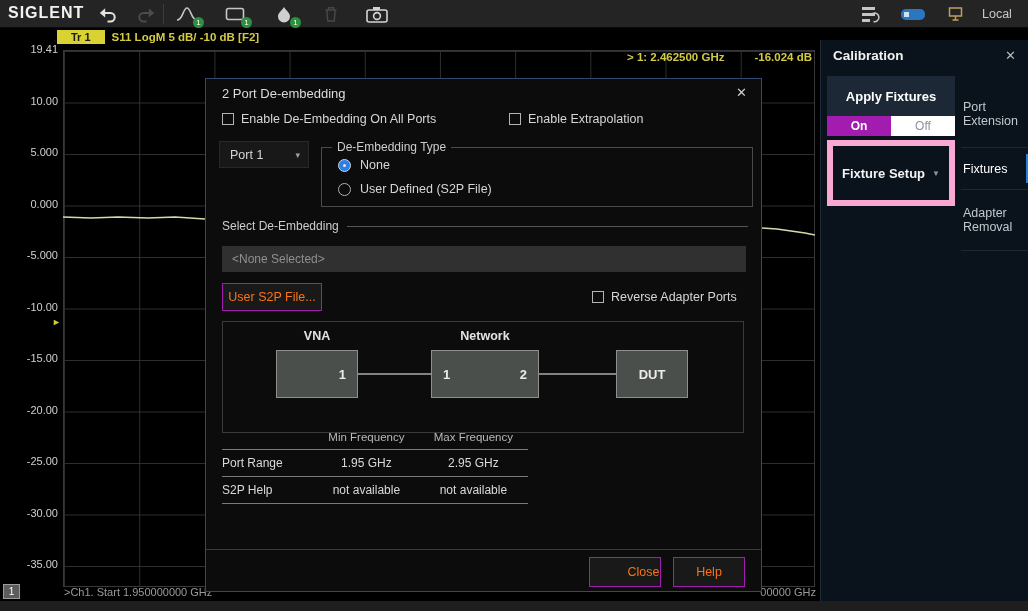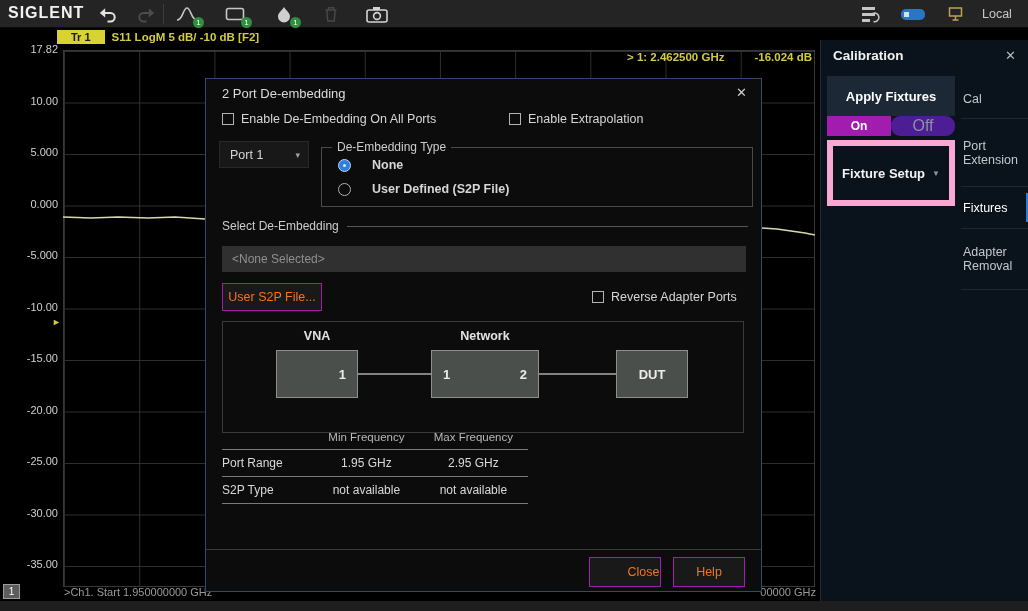--- a/index.html
+++ b/index.html
@@ -36,42 +36,42 @@
   .footer-strip { position:absolute; left:0; top:601px; width:1028px; height:10px; background:#1e1e1e; z-index:3; }
 
   
   .sidebar { position:absolute; left:820px; top:40px; width:208px; height:583px; background:#0a121b; border-left:1px solid #1f2b38; z-index:2; }
   .sb-header { position:relative; height:30px; display:flex; align-items:center; justify-content:space-between; padding:0 12px; }
   .sb-title { font-size:13.5px; font-weight:bold; color:#f2f2f2; }
   .sb-close { color:#b8b8b8; font-size:13px; cursor:default; }
   .af-label { position:absolute; left:6px; top:36px; width:128px; height:40px; background:#1d2836; display:flex; align-items:center; justify-content:center; font-size:13px; font-weight:bold; color:#fff; }
   .toggle { position:absolute; left:6px; top:76px; width:128px; height:20px; display:flex; }
   .toggle .on { flex:1; background:#a21caf; color:#fff; font-weight:bold; font-size:12px; display:flex; align-items:center; justify-content:center; }
-  .toggle .off { flex:1; background:#4c1d95; color:#8d939a; font-size:16px; display:flex; align-items:center; justify-content:center;border-radius:9px; }
+  .toggle .off { flex:1; background:#ffffff; color:#8d939a; font-size:12px; display:flex; align-items:center; justify-content:center; }
   .fixture-setup { position:absolute; left:6px; top:100px; width:128px; height:66px; border:6px solid #f9a8d4; display:flex; align-items:center; justify-content:center; gap:7px; }
   .fixture-setup .lbl { font-size:13px; font-weight:bold; color:#f2f2f2; }
   .fixture-setup .arrow { font-size:8px; color:#8a96a3; }
   .sb-tabs { position:absolute; left:140px; top:40px; width:68px; }
   .sb-tab { position:relative; display:flex; align-items:center; padding-left:2px; font-size:12.5px; color:#c3c8cd; border-bottom:1px solid #1c2733; }
   .sb-tab.active { color:#ffffff; }
   .sb-tab.active::after { content:""; position:absolute; right:0; top:6px; bottom:6px; width:3px; background:#2d7dd2; }
 
   
   .dialog { position:absolute; left:205px; top:78px; width:557px; height:514px; background:#0c0c0c; border:1px solid #33486e; z-index:4; }
   .dlg-title { position:absolute; left:16px; top:7px; font-size:13px; color:#dcdcdc; }
   .dlg-close { position:absolute; right:14px; top:6px; font-size:13px; color:#cfcfcf; }
   .cb-row { position:absolute; display:flex; align-items:center; gap:7px; }
   .cbox { width:12px; height:12px; border:1px solid #b4b4b4; background:transparent; flex:none; }
   .cb-label { font-size:12.5px; color:#d6d6d6; }
   .port-select { position:absolute; left:13px; top:62px; width:90px; height:27px; background:#181818; border:1px solid #282828; display:flex; align-items:center; justify-content:space-between; padding:0 8px 0 10px; }
   .port-select .val { font-size:12.5px; color:#d6d6d6; }
   .port-select .chev { font-size:9px; color:#9aa2ab; }
   .groupbox { position:absolute; border:1px solid #4a4a4a; }
   .legend { position:absolute; top:-8px; left:10px; background:#0c0c0c; padding:0 5px; font-size:12px; color:#cdcdcd; }
-  .radio-row { position:absolute; display:flex; align-items:center; gap:21px;font-weight:bold; }
+  .radio-row { position:absolute; display:flex; align-items:center; gap:9px; }
   .radio { width:13px; height:13px; border:1.5px solid #b0b0b0; border-radius:50%; position:relative; flex:none; }
   .radio.selected { background:#2f7fe0; border-color:#c9d6e6; }
   .radio.selected::after { content:""; position:absolute; left:4px; top:4px; width:3px; height:3px; border-radius:50%; background:#d9e8fa; }
   .radio-label { font-size:12.5px; color:#d6d6d6; }
   .legend-row { position:absolute; left:16px; top:140px; width:526px; display:flex; align-items:center; }
   .legend-row span { font-size:12px; color:#cdcdcd; padding-right:8px; }
   .legend-row .rule { flex:1; border-top:1px solid #555; margin-top:1px; }
   .file-field { position:absolute; left:16px; top:167px; width:524px; height:26px; background:#303030; display:flex; align-items:center; padding-left:10px; font-size:12px; color:#8f8f8f; }
   .btn { background:#191919; border:1px solid #a21caf; color:#f97316; font-size:12.5px; display:flex; align-items:center; justify-content:center; position:absolute; font-family:"Liberation Sans", sans-serif; }
   .s2p-btn { left:16px; top:204px; width:100px; height:28px; }
@@ -166,21 +166,21 @@
   </div>
 
   <div class="graph">
     <div class="trace-info">
       <span class="trace-badge">Tr 1</span>
       <span class="trace-label">S11 LogM 5 dB/ -10 dB [F2]</span>
     </div>
 
     <div class="plot"></div>
 
-    <span class="ylab" style="top:15px">17.82</span>
+    <span class="ylab" style="top:15px">19.41</span>
     <span class="ylab" style="top:67px">10.00</span>
     <span class="ylab" style="top:118px">5.000</span>
     <span class="ylab" style="top:170px">0.000</span>
     <span class="ylab" style="top:221px">-5.000</span>
     <span class="ylab" style="top:273px">-10.00</span>
     <span class="ylab" style="top:324px">-15.00</span>
     <span class="ylab" style="top:376px">-20.00</span>
     <span class="ylab" style="top:427px">-25.00</span>
     <span class="ylab" style="top:479px">-30.00</span>
     <span class="ylab" style="top:530px">-35.00</span>
@@ -211,21 +211,20 @@
     <div class="af-label">Apply Fixtures</div>
     <div class="toggle">
       <div class="on">On</div>
       <div class="off">Off</div>
     </div>
     <div class="fixture-setup">
       <span class="lbl">Fixture Setup</span>
       <span class="arrow">▼</span>
     </div>
     <div class="sb-tabs">
-      <div class="sb-tab" style="height:39px">Cal</div>
       <div class="sb-tab" style="height:68px">Port Extension</div>
       <div class="sb-tab active" style="height:42px">Fixtures</div>
       <div class="sb-tab" style="height:61px">Adapter Removal</div>
     </div>
   </div>
 
   <div class="dialog">
     <div class="dlg-title">2 Port De-embedding</div>
     <div class="dlg-close">✕</div>
 
@@ -292,21 +291,21 @@
         <th></th>
         <th>Min Frequency</th>
         <th>Max Frequency</th>
       </tr>
       <tr>
         <td>Port Range</td>
         <td>1.95 GHz</td>
         <td>2.95 GHz</td>
       </tr>
       <tr>
-        <td>S2P Type</td>
+        <td>S2P Help</td>
         <td>not available</td>
         <td>not available</td>
       </tr>
     </tbody>
       </table>
 
     <div class="dlg-sep"></div>
     <div class="btn close-btn">Close</div>
     <div class="btn help-btn">Help</div>
   </div>

